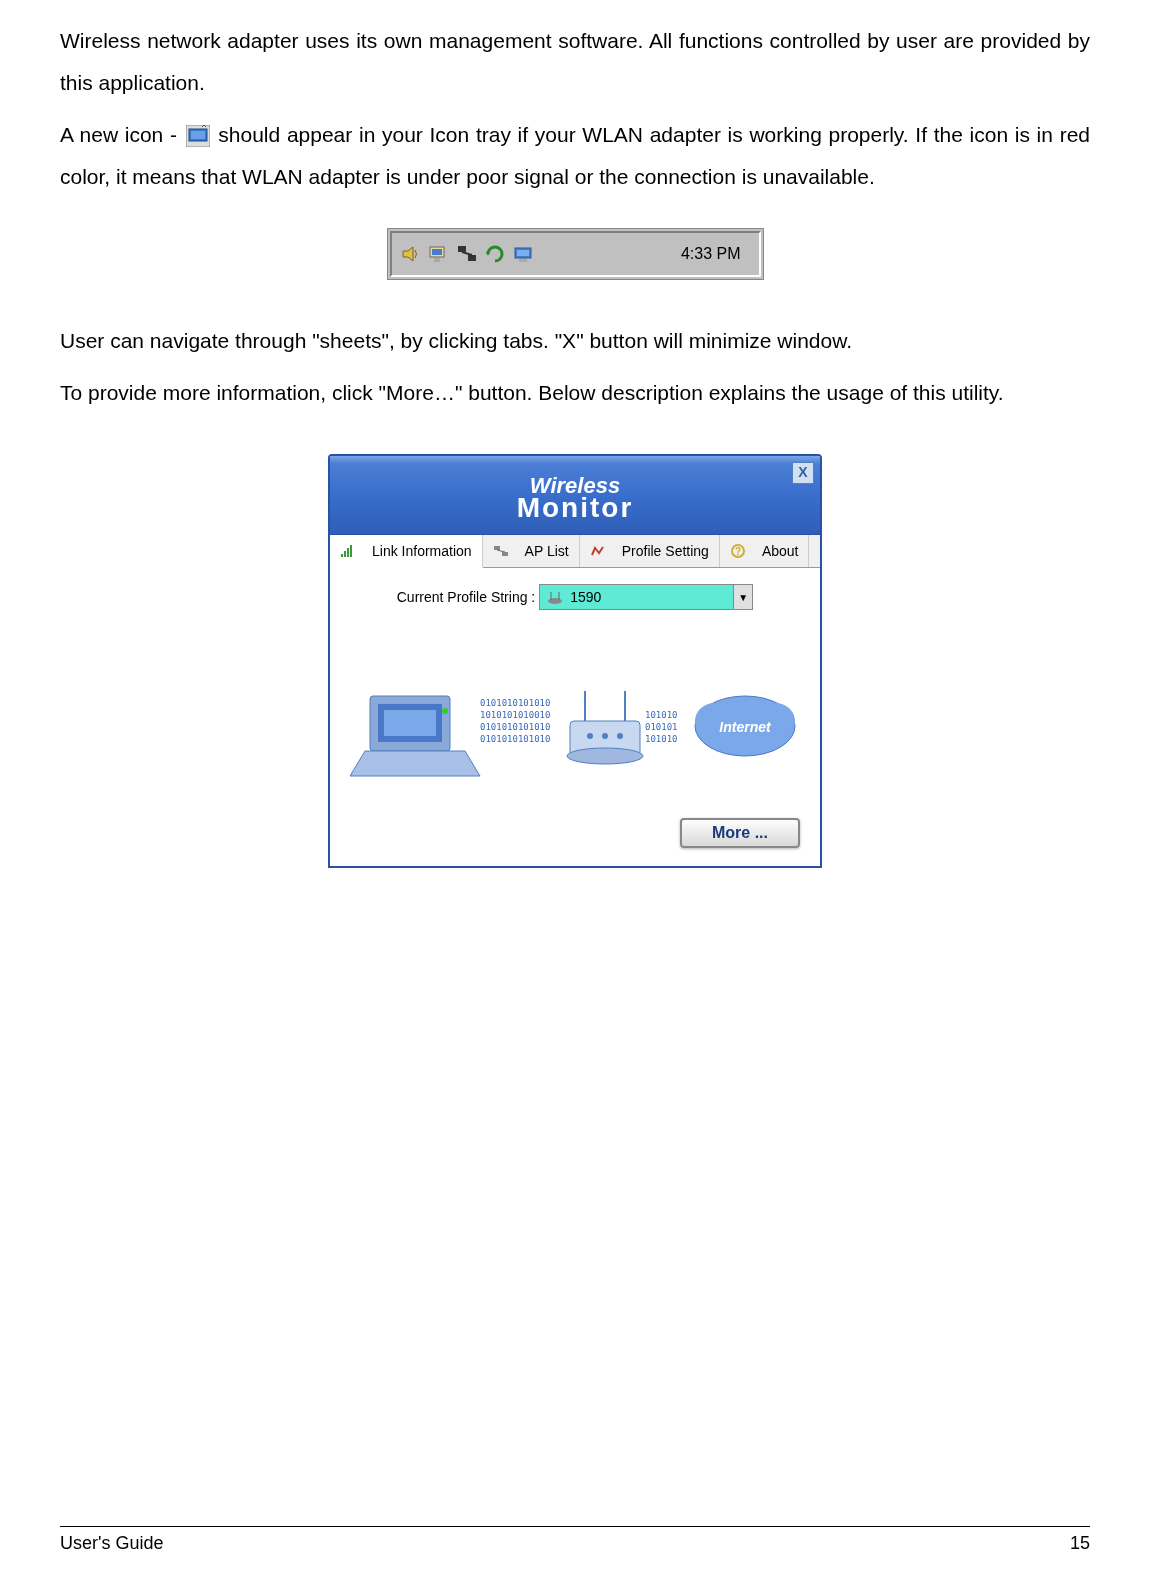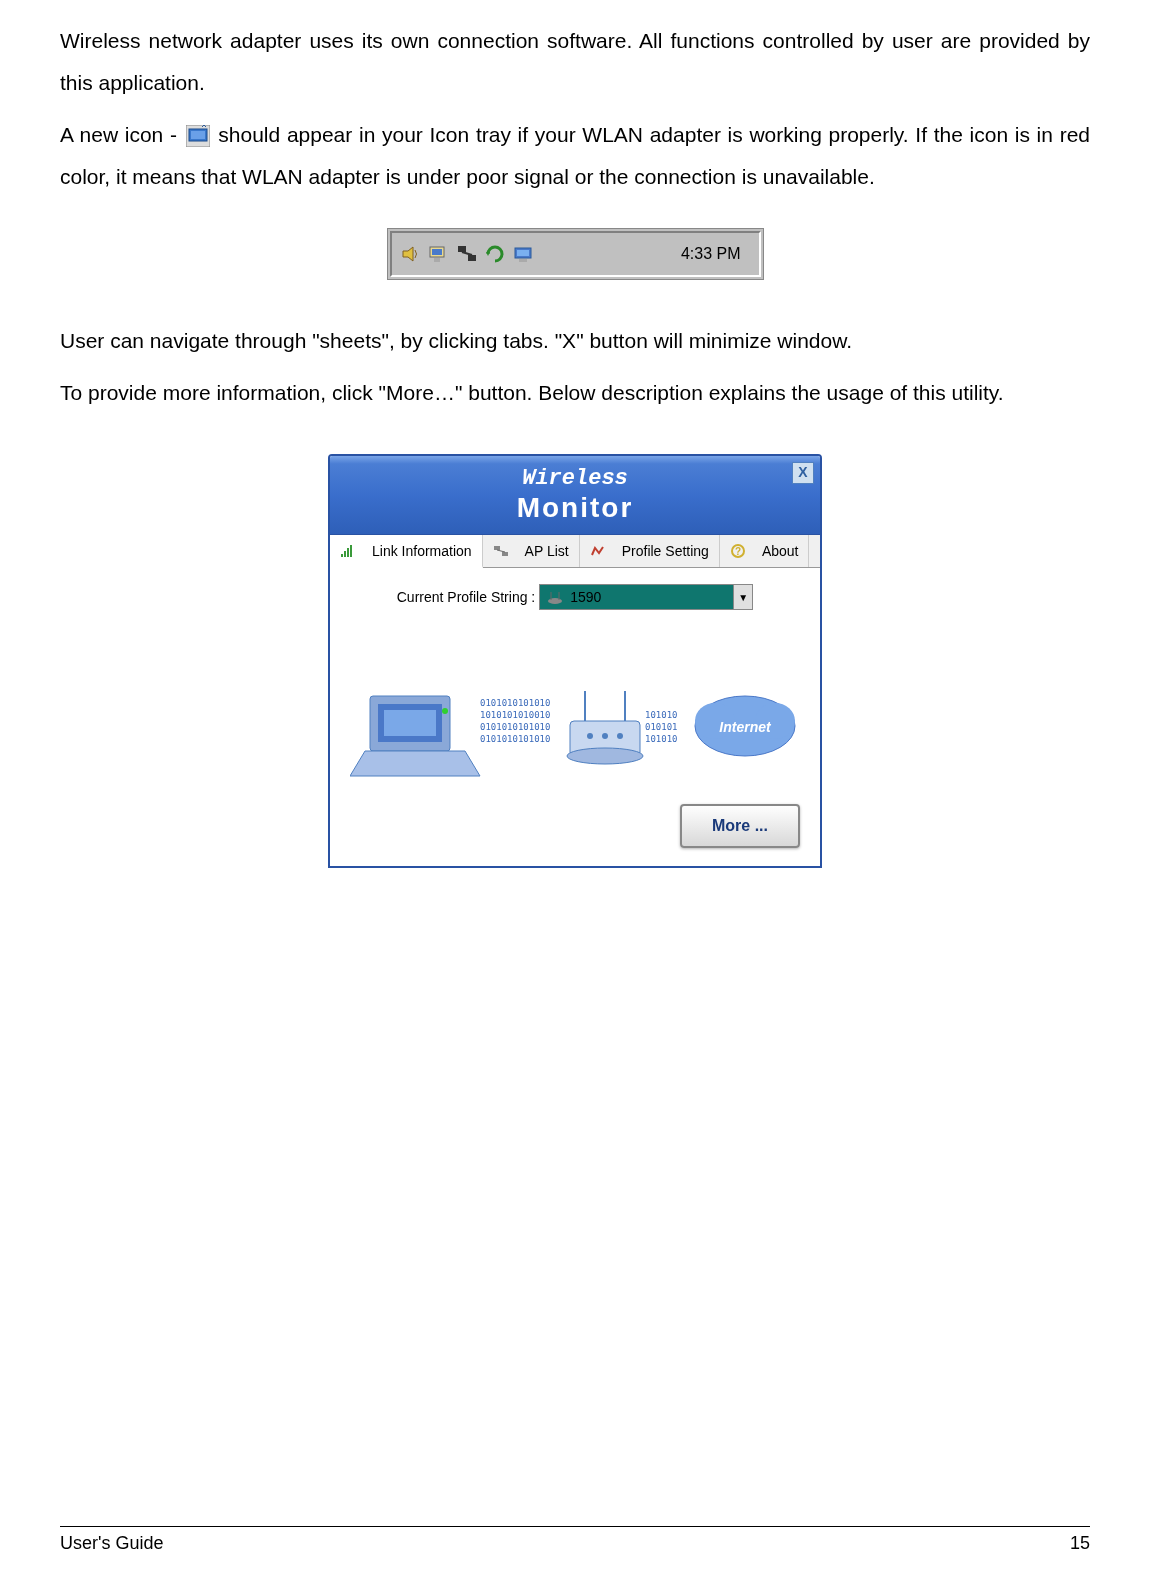--- a/index.html
+++ b/index.html
@@ -85,29 +85,28 @@
       background: white;
     }
     .window-titlebar {
       height: 78px;
       background: linear-gradient(to bottom, #7aa5e8 0%, #4b7ed4 10%, #3a6ecc 50%, #2e5fb8 100%);
       position: relative;
       border-bottom: 1px solid #2952a3;
     }
     .window-title-img {
       position: absolute;
-      top: 10px;
+      top: 17px;
       left: 50%;
       transform: translateX(-50%);
       color: white;
       font-weight: bold;
       font-size: 22px;
       text-align: center;
       font-style: italic;
-      font-family: Liberation Mono, monospace;
     }
     .window-title-sub {
       position: absolute;
       top: 36px;
       left: 50%;
       transform: translateX(-50%);
       color: white;
       font-weight: bold;
       font-size: 28px;
       letter-spacing: 2px;
@@ -158,21 +157,21 @@
       align-items: center;
       justify-content: center;
       padding: 16px 12px;
       gap: 4px;
       font-size: 14px;
     }
     .profile-select {
       display: inline-flex;
       align-items: center;
       border: 1px solid #888;
-      background: #0f766e;
+      background: #5eead4;
       height: 24px;
       width: 200px;
       padding: 0 6px;
       position: relative;
     }
     .profile-select-icon {
       width: 18px;
       height: 16px;
       margin-right: 6px;
     }
@@ -192,21 +191,21 @@
     .diagram-area {
       position: relative;
       height: 170px;
       margin: 10px 20px;
     }
     .more-btn {
       position: absolute;
       bottom: 18px;
       right: 20px;
       width: 120px;
-      height: 44px;
+      height: 30px;
       background: linear-gradient(to bottom, #fefefe, #d8d8d8);
       border: 2px solid #888;
       border-radius: 4px;
       font-size: 16px;
       font-weight: bold;
       color: #1a3a7a;
       cursor: pointer;
       box-shadow: 0 1px 3px rgba(0,0,0,0.3);
     }
     .footer {
@@ -219,21 +218,21 @@
       border-top: 1px solid #000;
       padding-top: 6px;
       font-size: 18px;
     }
   </style>
 </head>
 <body>
 
 <div class="page">
 
-  <div class="body-text">Wireless network adapter uses its own connection software. All functions controlled by user are provided by this application.</div>
+  <div class="body-text">Wireless network adapter uses its own management software. All functions controlled by user are provided by this application.</div>
 
 
   <div class="body-text">
     <span>A new icon - </span>
     <span class="inline-icon">
       <svg viewBox="0 0 24 22">
         <rect x="0" y="0" width="24" height="22" fill="#ddd" stroke="#888"></rect>
         <rect x="3" y="4" width="18" height="12" fill="#3a78cc" stroke="#1a4a8a"></rect>
         <rect x="5" y="6" width="14" height="8" fill="#6aa0e8"></rect>
         <path d="M 16 2 L 18 0 L 20 2" stroke="#2a5a9a" fill="none"></path>

